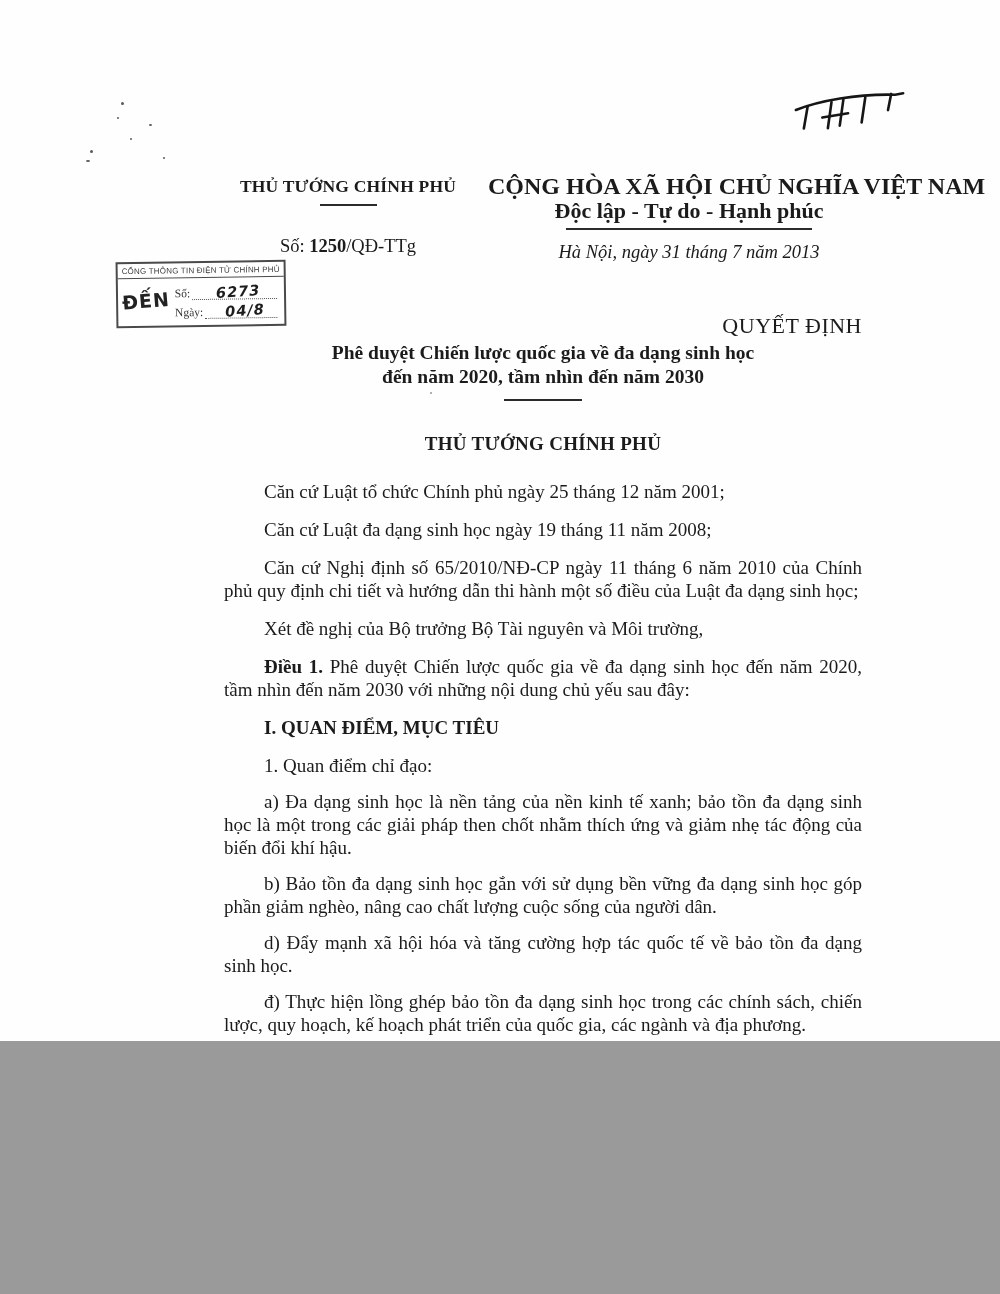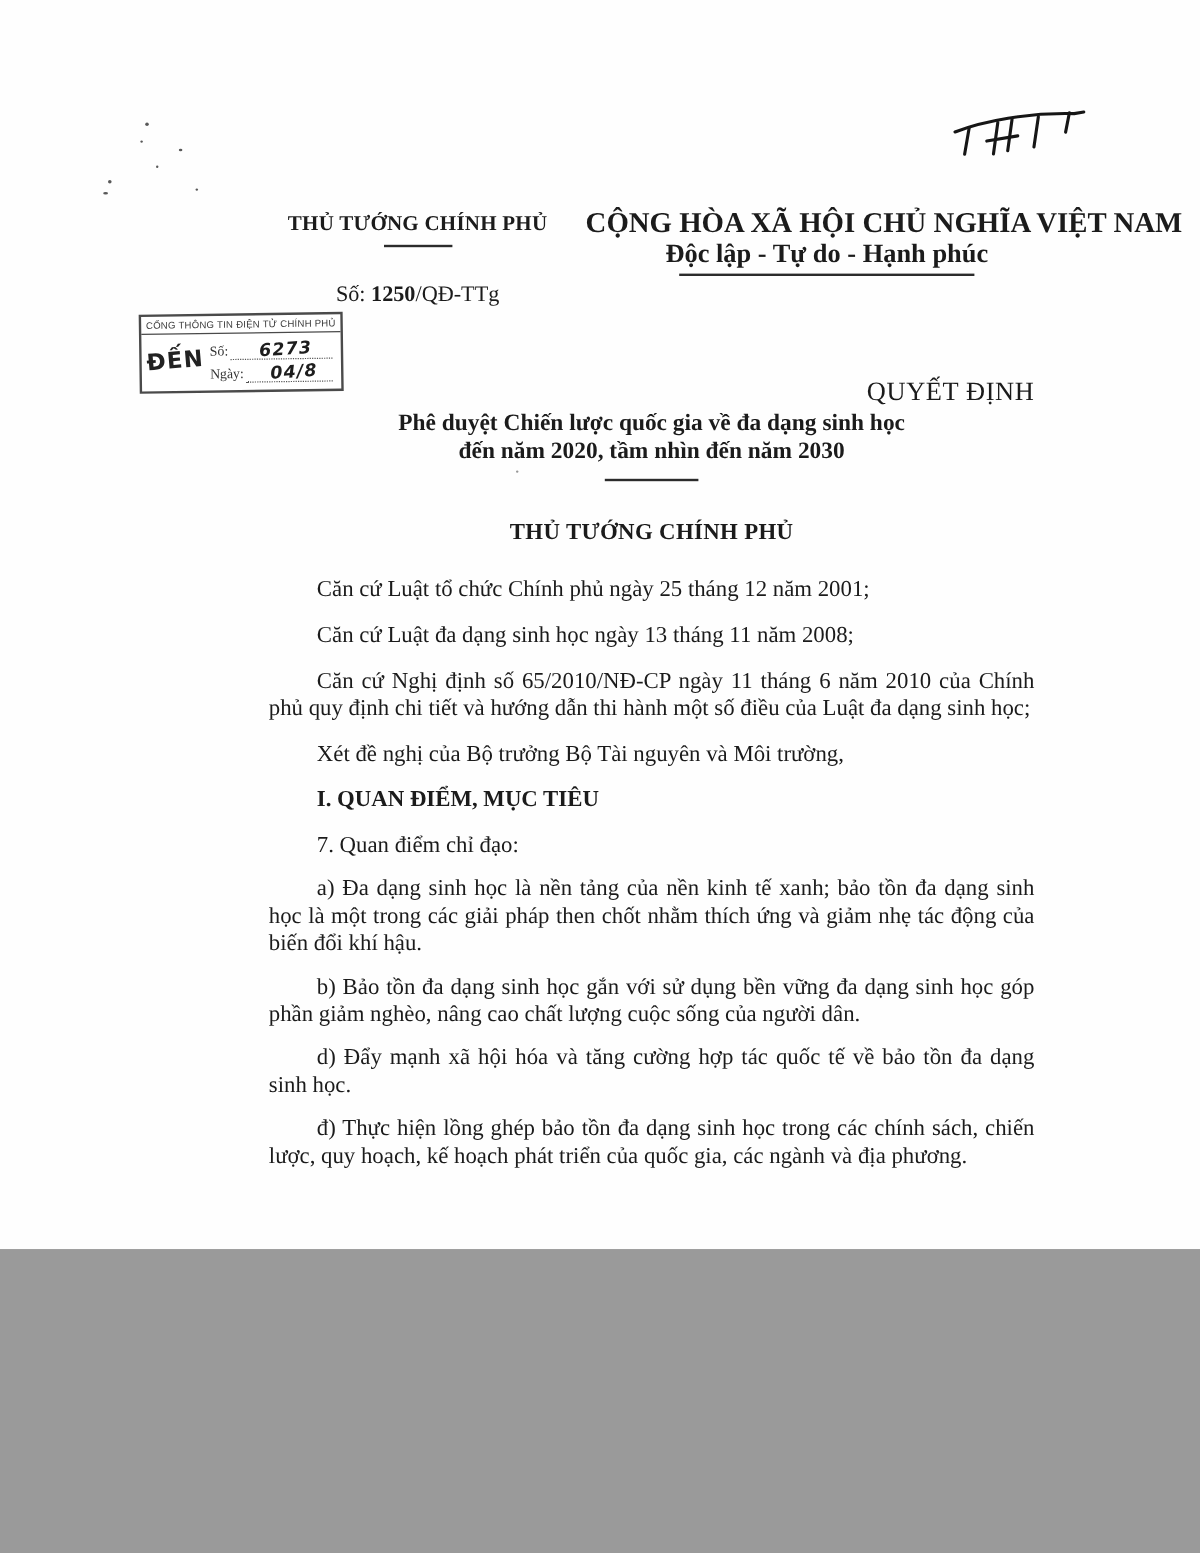--- a/index.html
+++ b/index.html
@@ -110,20 +110,21 @@
   <div class="header-left">
     <div class="org-name">THỦ TƯỚNG CHÍNH PHỦ</div>
     <div class="org-underline"></div>
     <div class="doc-number"><span>Số: </span><span class="num">1250</span><span>/QĐ-TTg</span></div>
   </div>
 
   <div class="header-right">
     <div class="country">CỘNG HÒA XÃ HỘI CHỦ NGHĨA VIỆT NAM</div>
     <div class="motto">Độc lập - Tự do - Hạnh phúc</div>
     <div class="motto-underline"></div>
+    <div class="place-date">Hà Nội, ngày 31 tháng 7 năm 2013</div>
   </div>
 
   <div class="stamp">
     <div class="stamp-header">CỔNG THÔNG TIN ĐIỆN TỬ CHÍNH PHỦ</div>
     <div class="stamp-body">
       <div class="stamp-den">ĐẾN</div>
       <div class="stamp-rows">
         <div class="stamp-row">
           <span class="lbl">Số:</span>
           <span class="leader">
@@ -145,29 +146,30 @@
     <div class="doc-sub">
       <div>Phê duyệt Chiến lược quốc gia về đa dạng sinh học</div>
       <div>đến năm 2020, tầm nhìn đến năm 2030</div>
     </div>
     <div class="title-sep"></div>
 
     <div class="authority">THỦ TƯỚNG CHÍNH PHỦ</div>
 
     <div class="preamble">
         <p>Căn cứ Luật tổ chức Chính phủ ngày 25 tháng 12 năm 2001;</p>
-        <p>Căn cứ Luật đa dạng sinh học ngày 13 tháng 11 năm 2008;</p>
+        <p>Căn cứ Luật đa dạng sinh học ngày 19 tháng 11 năm 2008;</p>
         <p>Căn cứ Nghị định số 65/2010/NĐ-CP ngày 11 tháng 6 năm 2010 của Chính phủ quy định chi tiết và hướng dẫn thi hành một số điều của Luật đa dạng sinh học;</p>
         <p>Xét đề nghị của Bộ trưởng Bộ Tài nguyên và Môi trường,</p>
       </div>
 
 
+    <p class="article"><span class="article-label">Điều 1.</span><span> Phê duyệt Chiến lược quốc gia về đa dạng sinh học đến năm 2020, tầm nhìn đến năm 2030 với những nội dung chủ yếu sau đây:</span></p>
 
     <p class="section-heading">I. QUAN ĐIỂM, MỤC TIÊU</p>
-    <p class="sub-heading">7. Quan điểm chỉ đạo:</p>
+    <p class="sub-heading">1. Quan điểm chỉ đạo:</p>
 
     <div class="points">
         <p>a) Đa dạng sinh học là nền tảng của nền kinh tế xanh; bảo tồn đa dạng sinh học là một trong các giải pháp then chốt nhằm thích ứng và giảm nhẹ tác động của biến đổi khí hậu.</p>
         <p>b) Bảo tồn đa dạng sinh học gắn với sử dụng bền vững đa dạng sinh học góp phần giảm nghèo, nâng cao chất lượng cuộc sống của người dân.</p>
         <p>d) Đẩy mạnh xã hội hóa và tăng cường hợp tác quốc tế về bảo tồn đa dạng sinh học.</p>
         <p>đ) Thực hiện lồng ghép bảo tồn đa dạng sinh học trong các chính sách, chiến lược, quy hoạch, kế hoạch phát triển của quốc gia, các ngành và địa phương.</p>
       </div>
   </div>
 
 </div>

